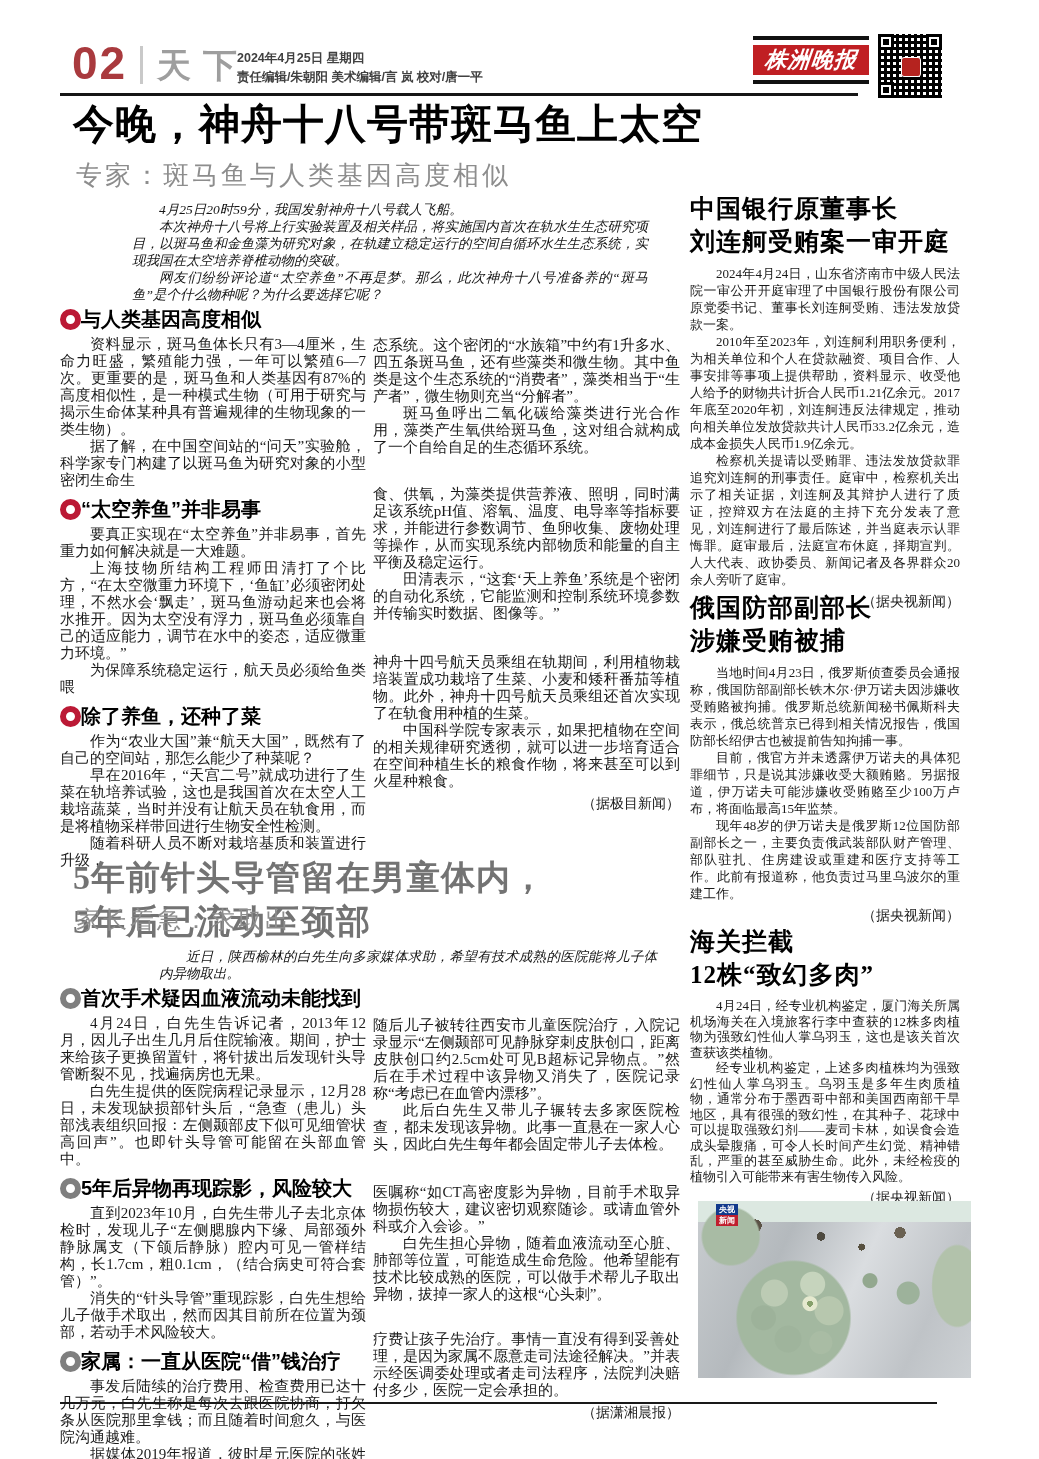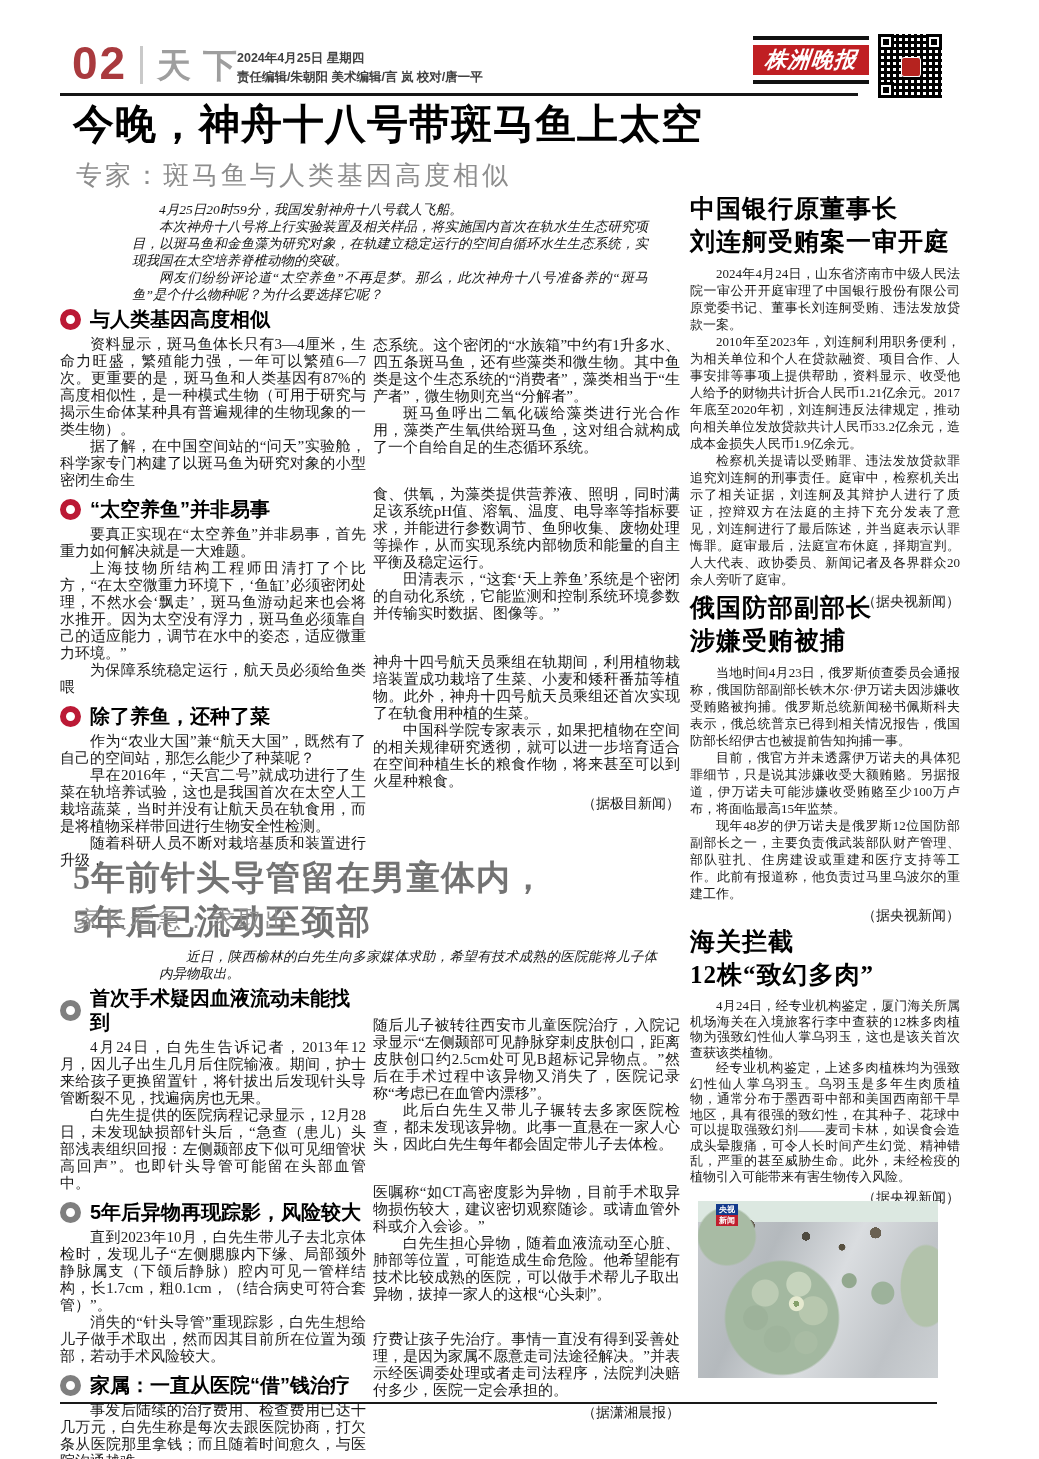--- a/index.html
+++ b/index.html
@@ -27,21 +27,21 @@
             background:#b5231f;border:1px solid #fff;border-radius:3px;}
 
   
   .hl{left:73px;top:102px;font:900 41px/1.1 "Liberation Sans",sans-serif;color:#000;letter-spacing:1px;}
   .deck{left:76px;top:162px;font:500 26px/1 "Liberation Sans",sans-serif;color:#8d8d8d;letter-spacing:3px;}
   .lede{left:132px;top:201px;width:516px;}
   .lede p{margin:0;font:italic 13.5px/17px "Liberation Serif",serif;color:#141414;text-indent:2em;text-align:justify;}
 
   .news p{margin:0;font-size:15px;line-height:17px;text-align:justify;text-indent:2em;color:#1a1a1a;}
   .news p.cont{text-indent:0;}
-  .sec-h{display:flex;align-items:center;gap:9px;margin:8px 0 5px;font:700 20px/1.2 "Liberation Sans",sans-serif;color:#000;}
+  .sec-h{display:flex;align-items:center;margin:8px 0 5px;font:700 20px/1.2 "Liberation Sans",sans-serif;color:#000;}
   .sec-h:first-child{margin-top:0;}
   .dot{width:9px;height:9px;border:6px solid #bb1935;border-radius:50%;background:#fff;flex:none;}
   .dot.gray{border-color:#7f7f7f;}
   .attr{text-align:right;font-size:14px;margin-top:5px;}
 
   .tl-col{left:60px;top:307px;width:306px;}
   .tm-col{left:373px;top:337px;width:307px;}
   .grp{margin-bottom:30px;}
   .grp.g2{margin-bottom:32px;}
 
@@ -56,21 +56,21 @@
   .bm-col .grp.g2{margin-bottom:28px;}
 
   
   .r-art{left:690px;width:270px;}
   .r-title{font:900 25px/1.3 "Liberation Serif",serif;color:#000;letter-spacing:1px;margin-bottom:7px;}
   .r-art p{margin:0;font-size:13px;line-height:17px;text-align:justify;text-indent:2em;color:#1a1a1a;}
   .r1{top:193px}.r2{top:592px}.r3{top:926px}
   .r3 p{line-height:15.5px;}
 
   
-  .photo{left:698px;top:1201px;width:240px;height:177px;overflow:hidden;
+  .photo{left:698px;top:1201px;width:273px;height:177px;overflow:hidden;
     background-image:
       radial-gradient(circle 7px at 41% 58%, #86a06b 0 3px, #e5e9cf 3px 7px, transparent 8px),
       radial-gradient(circle 14px at 28% 52%, #bccbb4 0 13px, transparent 14px),
       radial-gradient(circle 13px at 42% 47%, #c6d4bd 0 12px, transparent 13px),
       radial-gradient(circle 15px at 48% 62%, #b7c7ae 0 14px, transparent 15px),
       radial-gradient(circle 14px at 33% 78%, #9fb49c 0 13px, transparent 14px),
       radial-gradient(circle 12px at 45% 80%, #a9bca4 0 11px, transparent 12px),
       radial-gradient(circle 13px at 24% 66%, #9db29a 0 12px, transparent 13px),
       radial-gradient(circle 58px at 35% 66%, #a3b8a0 0 56px, transparent 58px),
       radial-gradient(circle 30px at 12% 20%, #a8bba4 0 28px, transparent 30px),

